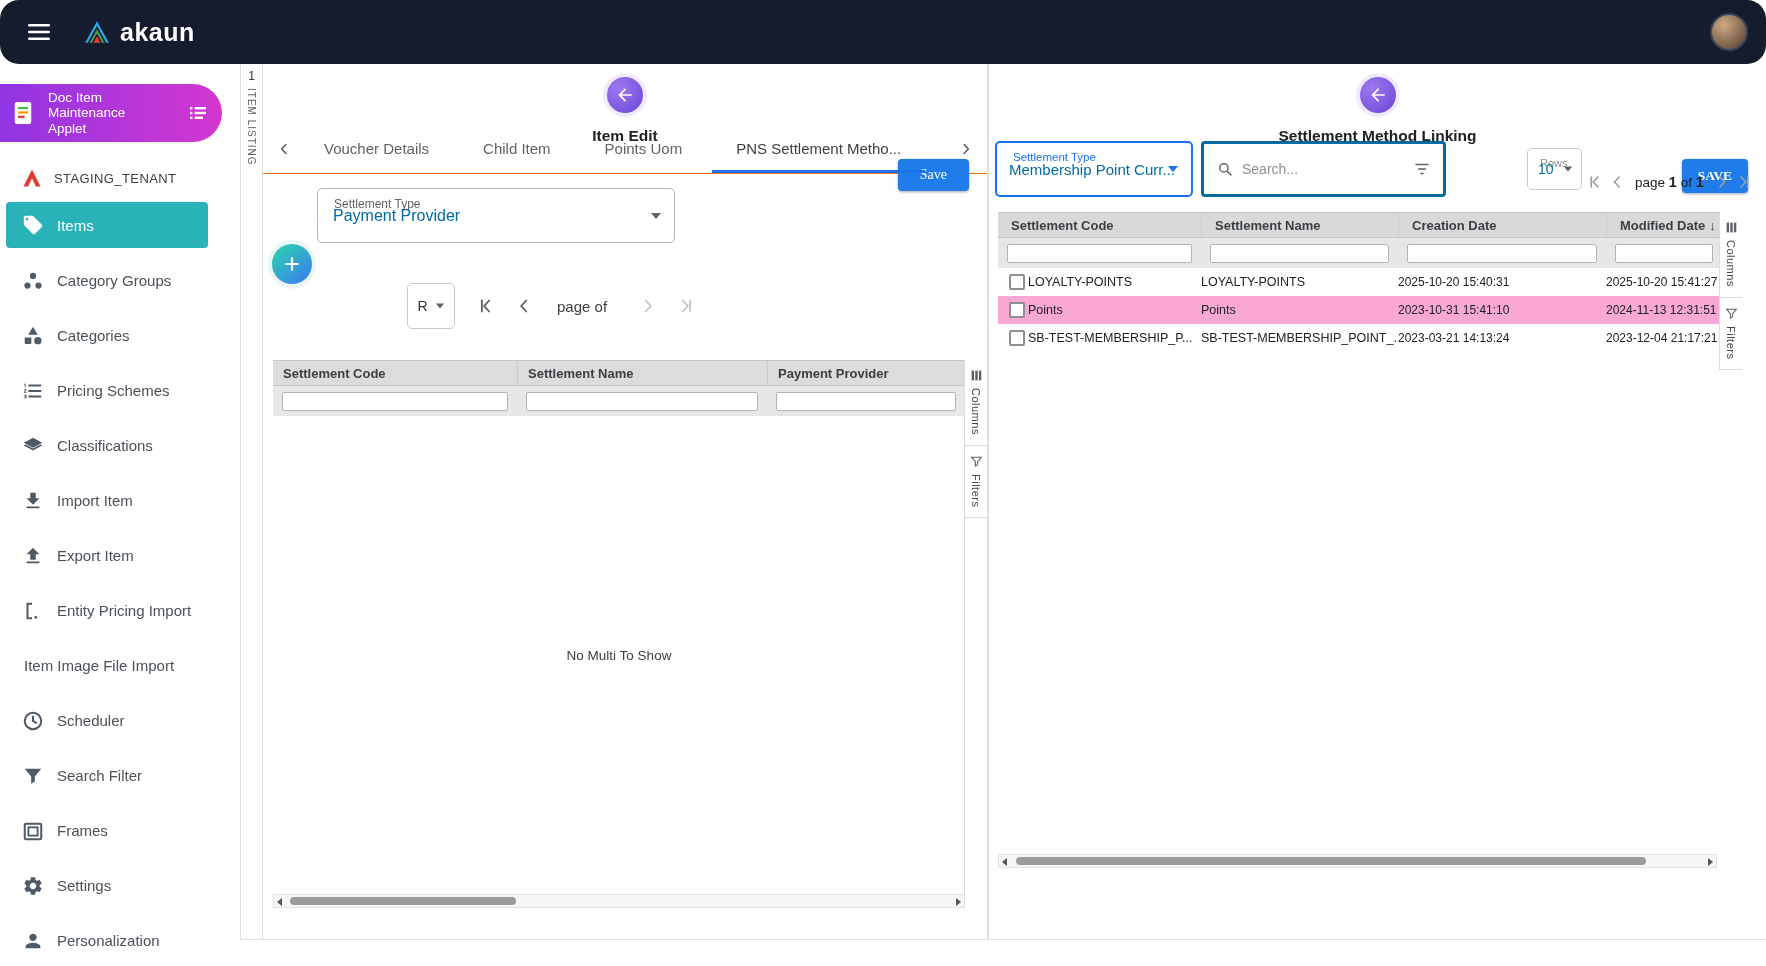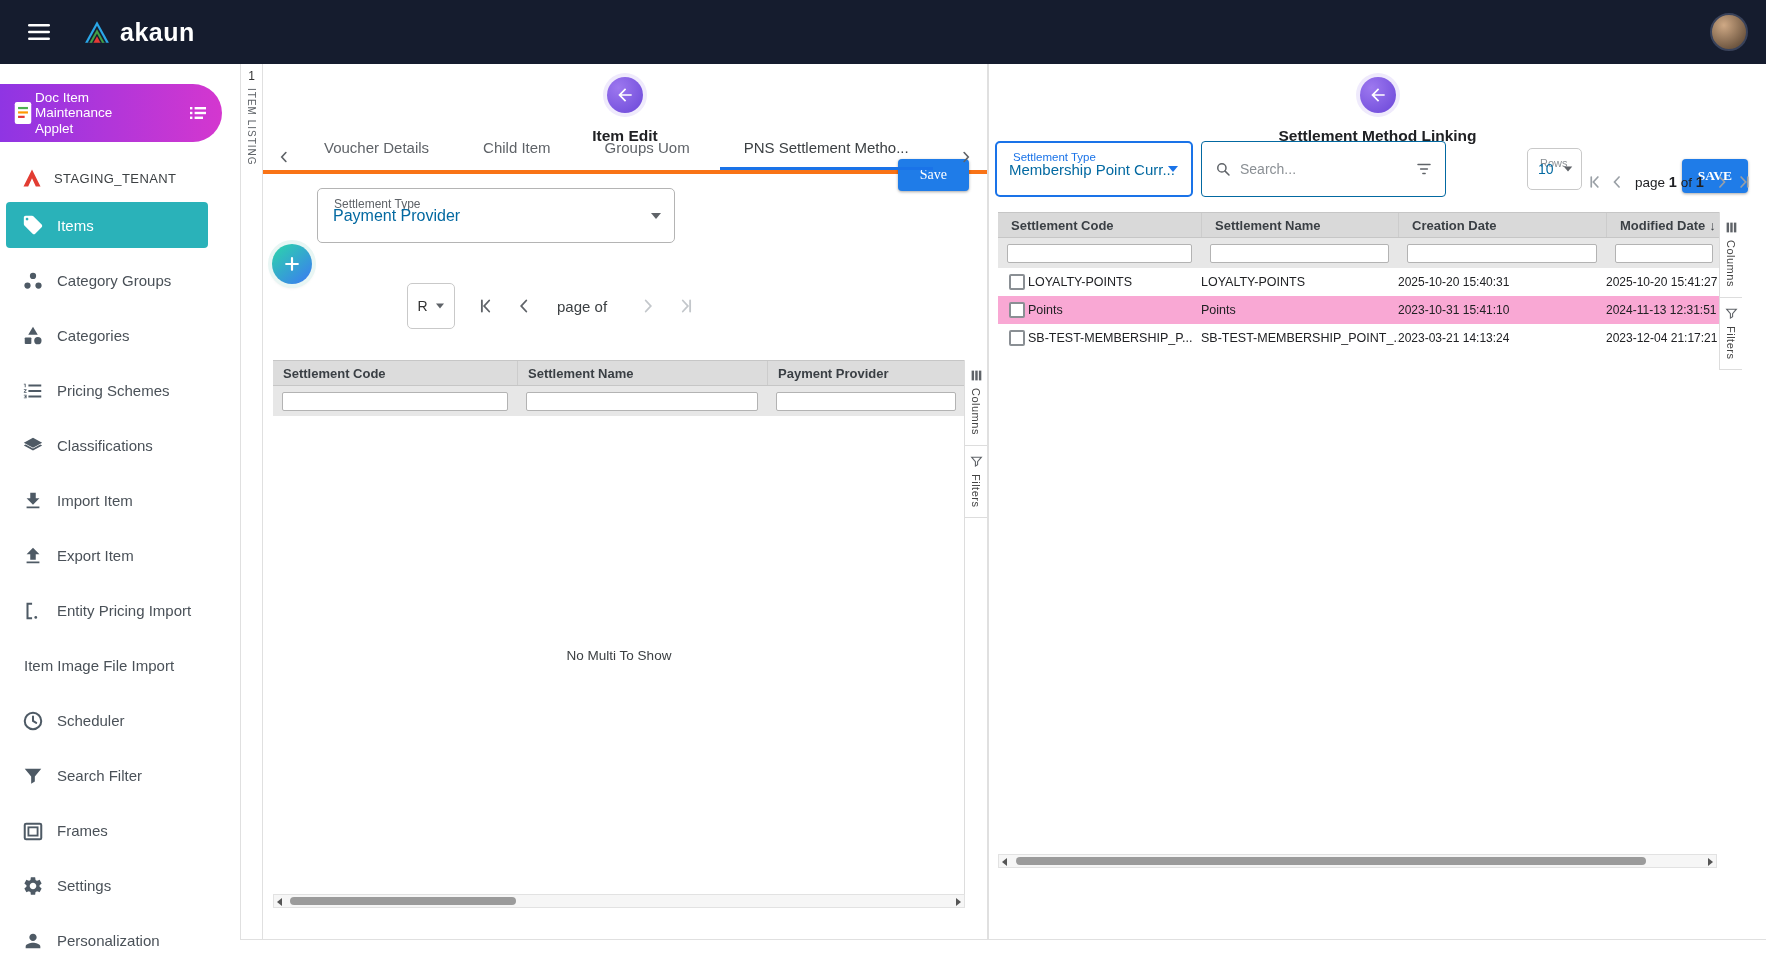--- a/index.html
+++ b/index.html
@@ -2,36 +2,36 @@
 <html><head>
 <meta charset="utf-8">
 <style>
   * { box-sizing: border-box; margin: 0; padding: 0; }
   html, body { width: 1766px; height: 966px; overflow: hidden; }
   body { font-family: "Liberation Sans", sans-serif; background: #fff; color: #333; }
   .svg { display: block; }
   button { font-family: Liberation Serif, serif; cursor: pointer; }
 
   
-  .topbar { height: 64px; background: #151c2e; display: flex; align-items: center; padding: 0 18px; }
+  .topbar { height: 64px; background: #151c2e; display: flex; align-items: center; padding: 0 18px; border-radius: 19px; }
   .hamburger { background: none; border: none; padding: 6px; margin-left: 4px; }
   .brand { display: flex; align-items: center; gap: 10px; margin-left: 28px; }
   .brand-text { color: #fff; font-size: 25px; font-weight: bold; letter-spacing: .5px; }
   .avatar { margin-left: auto; width: 38px; height: 38px; border-radius: 50%;
             background: radial-gradient(circle at 35% 30%, #cfa985, #6e5640 75%);
             border: 2px solid #39425a; }
 
   
   .workspace { display: flex; height: 876px; align-items: stretch; }
 
   
   .sidebar { width: 240px; flex: none; background: #fff; }
   .applet-badge { margin-top: 20px; width: 222px; height: 58px; border-radius: 0 29px 29px 0;
     background: linear-gradient(90deg, #8f35e3, #d437cf); display: flex; align-items: center;
-    gap: 1px; padding: 0 12px 0 12px; color: #fff; }
+    gap: 14px; padding: 0 12px 0 12px; color: #fff; }
   .applet-label { font-size: 13.5px; line-height: 1.12; font-weight: 500; width: 112px; }
   .applet-menu { margin-left: auto; background: none; border: none; padding: 2px; }
   .tenant { display: flex; align-items: center; gap: 12px; margin-top: 26px; padding: 0 16px 0 22px;
     font-size: 13px; color: #3c4043; font-weight: 500; letter-spacing: .4px; }
   .nav { margin-top: 14px; }
   .nav-item { display: flex; align-items: center; gap: 13px; height: 55px; padding-left: 22px;
     font-size: 15px; color: #4a5158; cursor: pointer; }
   .nav-item .nav-icon { width: 22px; height: 22px; color: #4e5a65; flex: none; }
   .nav-item.active { height: 46px; margin: 4px 32px 5px 6px; padding-left: 16px;
     background: #2ab2b9; color: #fff; border-radius: 4px; }
@@ -91,21 +91,21 @@
   .harrow.right { right: 3px; border-left: 5px solid #555; }
 
   
   .side-strip { position: absolute; border-left: 1px solid #dddddd; background: #fff; width: 23px; }
   .side-tab { display: flex; flex-direction: column; align-items: center; padding: 9px 0 10px 0;
     border-bottom: 1px solid #dddddd; color: #5f6368; cursor: pointer; gap: 6px; }
   .v-label { writing-mode: vertical-rl; font-size: 11px; color: #444; letter-spacing: .5px; }
 
   
   .panel-item-edit { width: 726px; flex: none; border-left: 1px solid #e0e0e0; border-right: 1px solid #e0e0e0; }
-  .tabs { display: flex; align-items: flex-end; height: 50px; border-bottom: 4px solid #f97316; padding: 0 8px; }
+  .tabs { display: flex; align-items: center; height: 50px; border-bottom: 1px solid #f97316; padding: 0 8px; }
   .tab-scroll { background: none; border: none; color: #5f6368; padding: 4px; }
   .tab-scroll.right { margin-left: auto; }
   .tab { padding: 0 27px; font-size: 15px; color: #5f6368; height: 100%; display: flex; align-items: center;
     position: relative; cursor: pointer; white-space: nowrap; }
   .tab.active { color: #3c4043; }
   .tab.active::after { content: ""; position: absolute; left: 3px; right: 3px; bottom: 0; height: 3px; background: #1a73e8; }
 
   .pe-select { left: 54px; top: 124px; width: 358px; height: 55px; }
   .fab { position: absolute; left: 9px; top: 180px; width: 40px; height: 40px; border-radius: 50%; border: none;
     background: linear-gradient(140deg, #2ec9b4 15%, #3b7df0 95%); box-shadow: 0 0 0 4px #e8f6f4, 0 2px 4px rgba(0,0,0,.25);
@@ -121,21 +121,21 @@
   .pe-grid { grid-template-columns: 244px 250px 1fr; }
   .pe-body-empty { height: 478px; background: #fff; display: flex; align-items: center; justify-content: center;
     font-size: 13.5px; color: #3c4043; }
   .pe-strip { right: 0; top: 296px; height: 534px; }
 
   
   .panel-linking { flex: 1; border-left: 1px solid #e0e0e0; }
   .pl-select { left: 6px; top: 77px; width: 198px; height: 56px; }
   .pl-select .fvalue { font-size: 15px; left: 12px; }
   .pl-search { position: absolute; left: 212px; top: 77px; width: 245px; height: 56px;
-    border: 1px solid #0369a1; border-radius: 4px; display: flex; align-items: center; padding: 0 12px; gap: 8px; }
+    border: 3px solid #0369a1; border-radius: 4px; display: flex; align-items: center; padding: 0 12px; gap: 8px; }
   .pl-search input { border: none; outline: none; flex: 1; font-size: 14px; color: #333; min-width: 0; background: transparent; }
   .pl-search input::placeholder { color: #8a8f94; }
   .pl-rows { left: 538px; top: 84px; width: 55px; height: 42px; border-color: #c9c9c9; }
   .pl-rows .flabel { font-size: 11px; color: #8a8f94; left: 7px; }
   .pl-rows .fvalue { font-size: 14px; left: 10px; }
   .pl-rows .caret { right: 8px; }
   .pl-pager { position: absolute; left: 596px; top: 108px; display: flex; align-items: center; gap: 2px; }
   .pl-page-text { font-size: 13.5px; color: #202124; margin: 0 6px; white-space: nowrap; }
   .pl-page-text b { font-size: 14.5px; }
 
@@ -326,21 +326,21 @@
     </div>
 
     <div class="tabs">
       <button class="tab-scroll">
         <svg class="svg" width="18" height="18" viewBox="0 0 24 24">
             <path d="M14.5 6L9 12l5.5 6" fill="none" stroke="currentColor" stroke-width="2.2" stroke-linecap="round"></path>
           </svg>
       </button>
       <div class="tab">Voucher Details</div>
       <div class="tab">Child Item</div>
-      <div class="tab">Groups Uom</div>
+      <div class="tab">Points Uom</div>
       <div class="tab active">PNS Settlement Metho...</div>
       <button class="tab-scroll right">
         <svg class="svg" width="18" height="18" viewBox="0 0 24 24">
             <path d="M9.5 6L15 12l-5.5 6" fill="none" stroke="currentColor" stroke-width="2.2" stroke-linecap="round"></path>
           </svg>
       </button>
     </div>
 
     <div class="outlined pe-select">
       <span class="flabel">Settlement Type</span>

